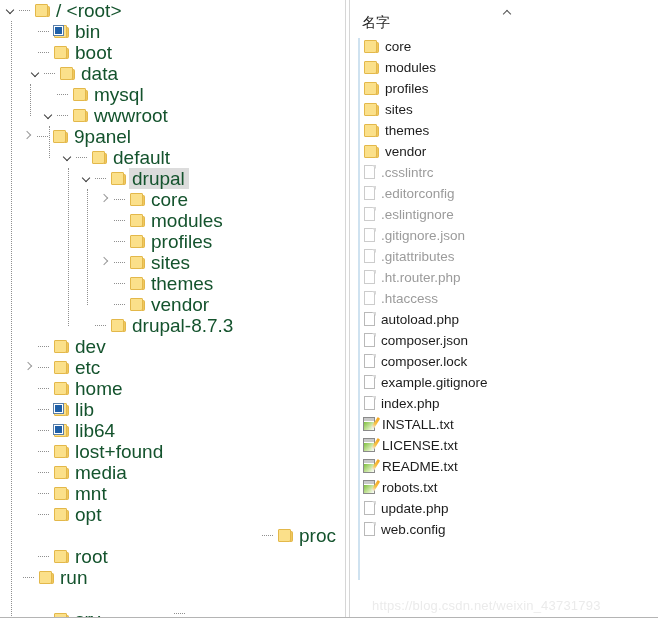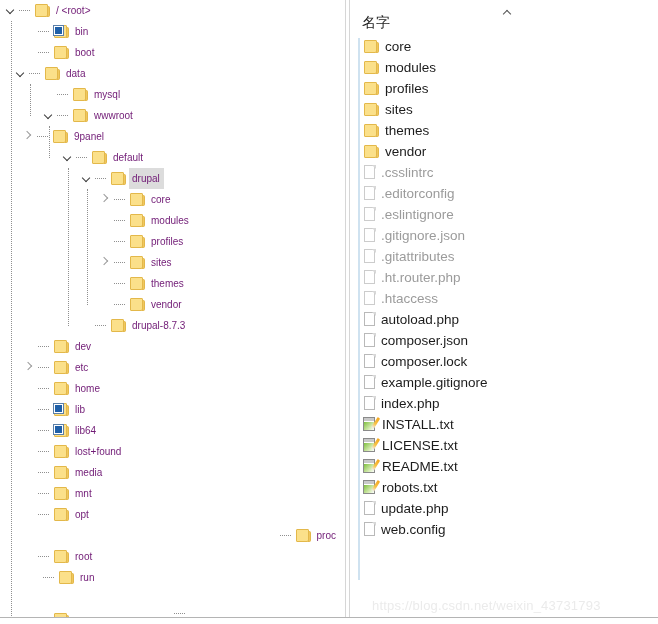--- a/index.html
+++ b/index.html
@@ -53,22 +53,22 @@
   
   .tree-row {
     position: relative;
     height: 21px;
     line-height: 21px;
     white-space: nowrap;
     display: flex;
     align-items: center;
   }
   .tree-label {
-    font-size: 10px;
-    color: #701a75;
+    font-size: 19px;
+    color: #14532d;
     padding: 0 4px 0 3px;
   }
   .tree-row.selected .tree-label {
     background: #dcdcdc;
   }
   .chev {
     width: 15px;
     height: 21px;
     flex: 0 0 15px;
     position: relative;
@@ -327,21 +327,21 @@
       </div>
       <div class="tree-row" style="padding-left: 23px;">
         <span class="chev "></span>
         <span class="dots"></span>
         <span class="folder">
           <span class="tab"></span>
           <span class="body"></span>
         </span>
         <span class="tree-label">boot</span>
       </div>
-      <div class="tree-row" style="padding-left: 14px;">
+      <div class="tree-row" style="padding-left: 14px; margin-left: 15px;">
         <span class="chev expanded"></span>
         <span class="dots"></span>
         <span class="folder">
           <span class="tab"></span>
           <span class="body"></span>
         </span>
         <span class="tree-label">data</span>
       </div>
       <div class="tree-row" style="padding-left: 42px;">
         <span class="chev "></span>
@@ -549,21 +549,21 @@
       </div>
       <div class="tree-row" style="padding-left: 23px;">
         <span class="chev "></span>
         <span class="dots"></span>
         <span class="folder">
           <span class="tab"></span>
           <span class="body"></span>
         </span>
         <span class="tree-label">root</span>
       </div>
-      <div class="tree-row" style="padding-left: 28px;">
+      <div class="tree-row" style="padding-left: 8px;">
         <span class="chev "></span>
         <span class="dots"></span>
         <span class="folder">
           <span class="tab"></span>
           <span class="body"></span>
         </span>
         <span class="tree-label">run</span>
       </div>
       <div class="tree-row" style="padding-left: 23px; flex-direction: column;">
         <span class="chev "></span>

